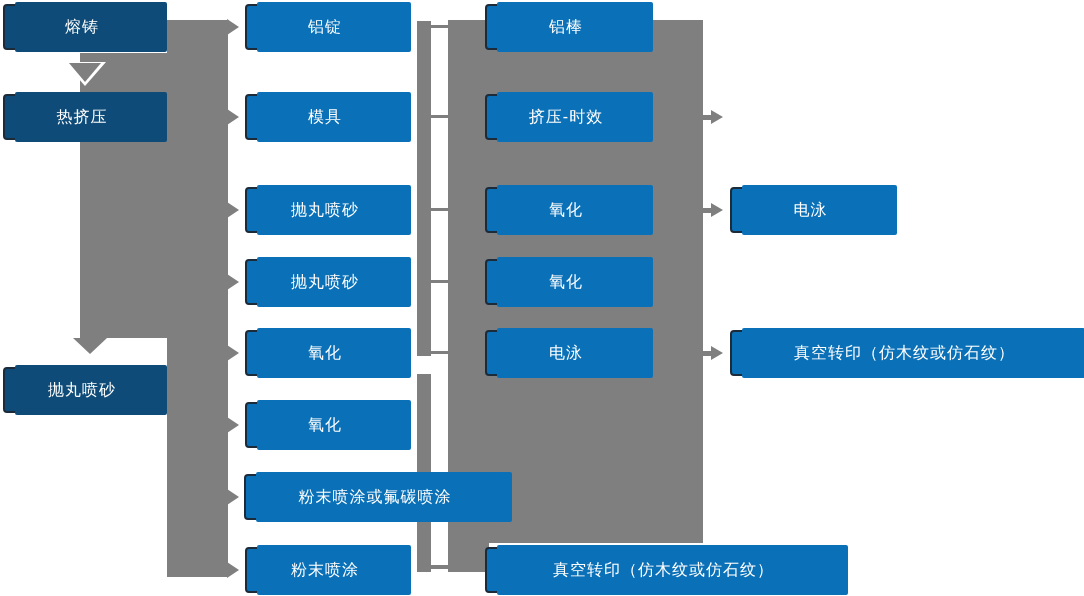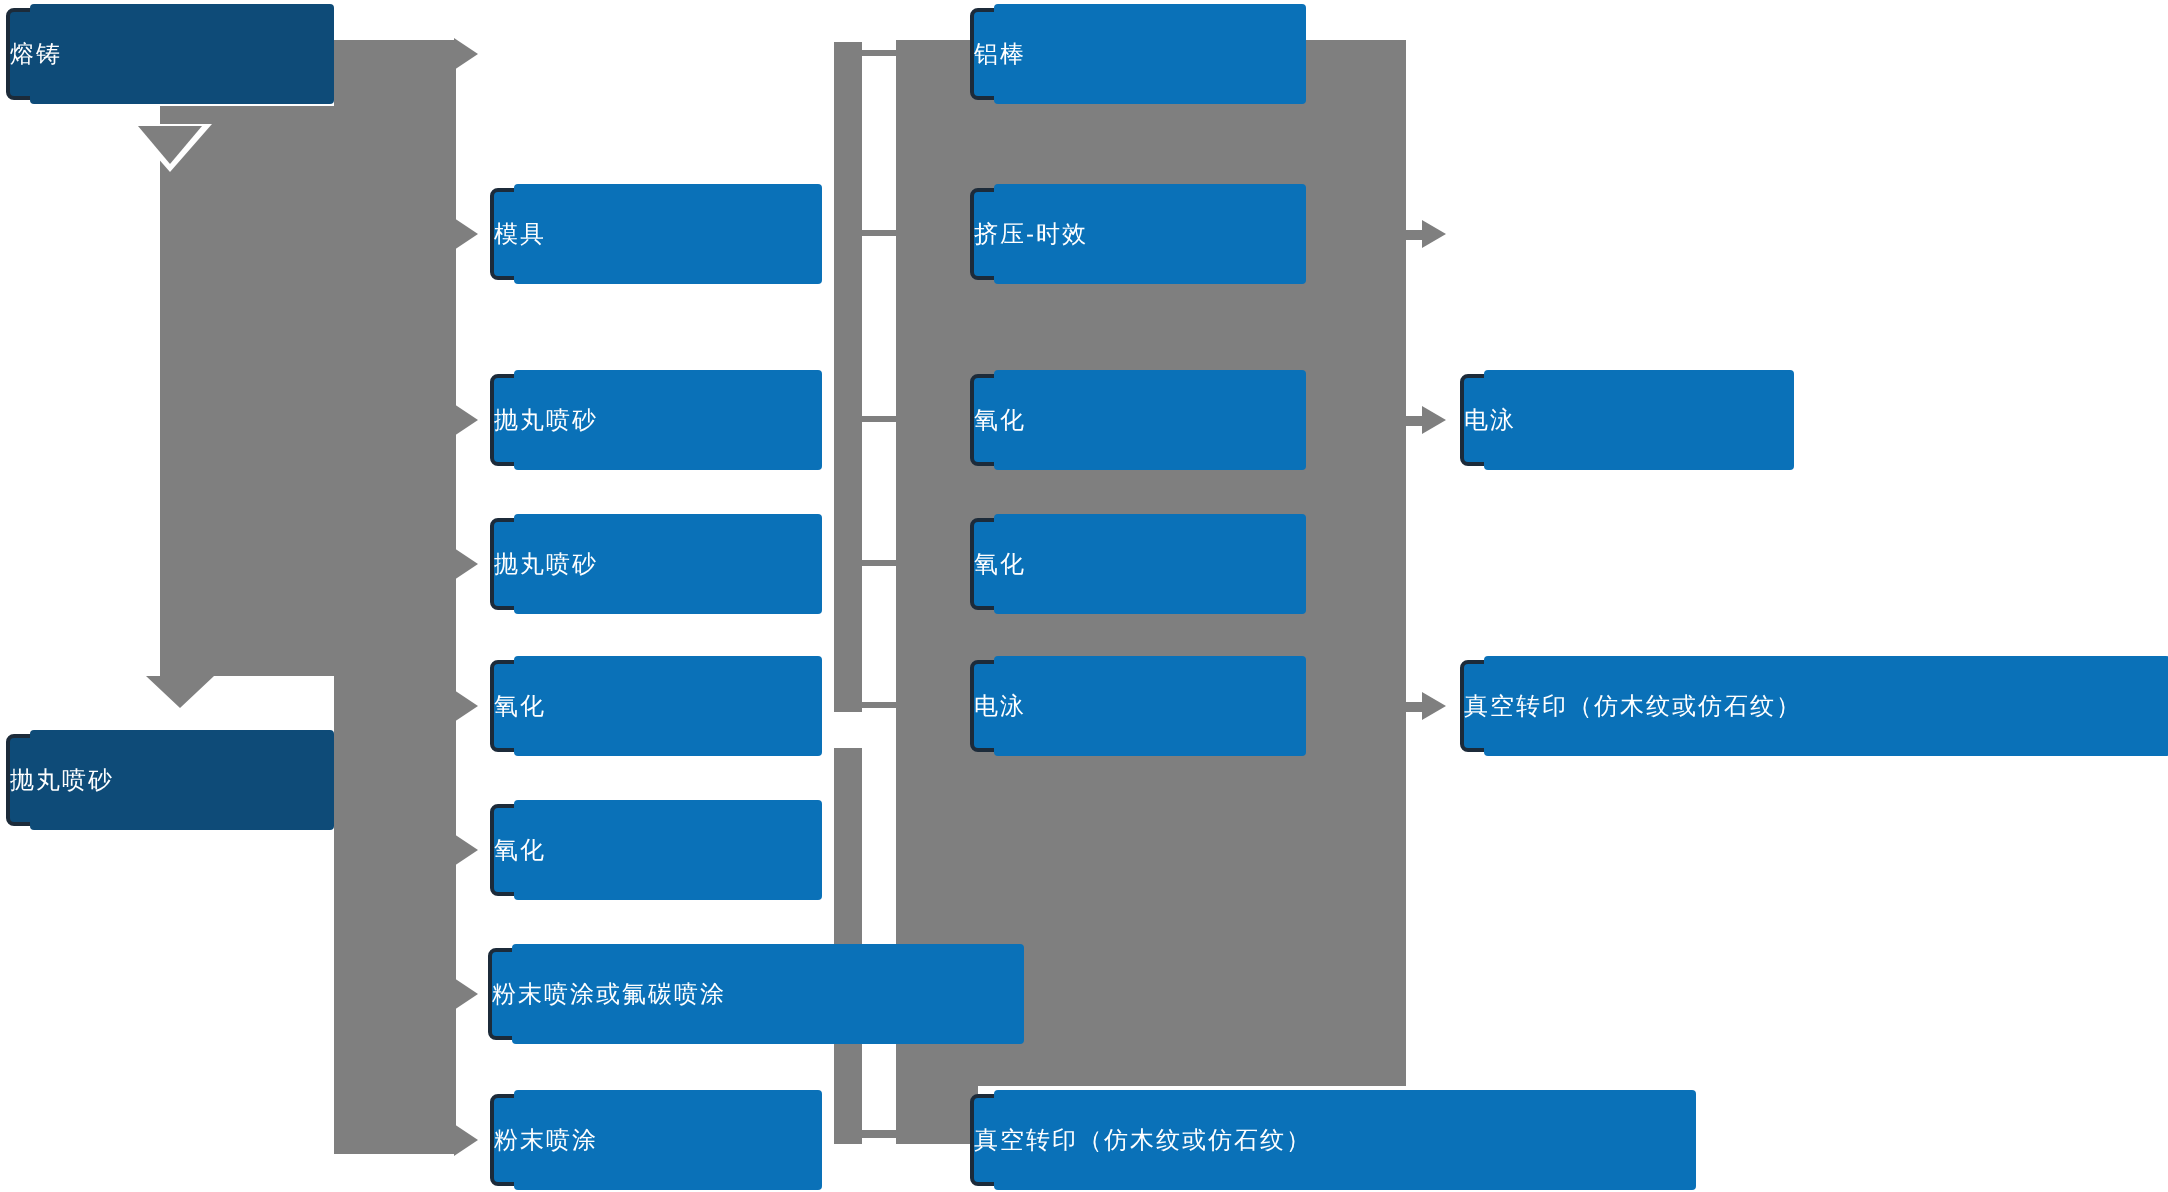--- a/index.html
+++ b/index.html
@@ -12,22 +12,22 @@
   .tri{position:absolute;width:0;height:0;background:transparent;z-index:1;}
   .tri-right{border-top:8px solid transparent;border-bottom:8px solid transparent;border-left:12px solid #7f7f7f;}
   .tri-right-sm{border-top:7px solid transparent;border-bottom:7px solid transparent;border-left:12px solid #7f7f7f;}
   .tri-down-white{border-left:21px solid transparent;border-right:21px solid transparent;border-top:24px solid #ffffff;}
   .tri-down-gray{border-left:16px solid transparent;border-right:16px solid transparent;border-top:19px solid #7f7f7f;}
   .tri-down-gray2{border-left:17px solid transparent;border-right:17px solid transparent;border-top:16px solid #7f7f7f;}
   
   .node{
     position:absolute;height:46px;box-sizing:border-box;z-index:2;
     border:2px solid #1c2b3a;border-radius:4px;
-    display:flex;align-items:center;justify-content:flex-start;
-    color:#ffffff;font-size:12px;letter-spacing:1px;white-space:nowrap;
+    display:flex;align-items:center;justify-content:center;
+    color:#ffffff;font-size:16px;letter-spacing:1px;white-space:nowrap;
   }
   .node::after{ 
     content:"";position:absolute;top:-4px;bottom:-4px;left:10px;right:-8px;
     background:inherit;border-radius:2px;z-index:-1;
   }
   .light{background:#0a71b8;}
   .dark{background:#0e4b78;}
 </style>
 </head>
 <body>
@@ -69,24 +69,30 @@
   <div class="gray" style="left:700px;top:115px;width:11px;height:5px"></div>
   <div class="tri tri-right-sm" style="left:711px;top:110px"></div>
   <div class="gray" style="left:700px;top:208px;width:11px;height:5px"></div>
   <div class="tri tri-right-sm" style="left:711px;top:203px"></div>
   <div class="gray" style="left:700px;top:351px;width:11px;height:5px"></div>
   <div class="tri tri-right-sm" style="left:711px;top:346px"></div>
 
   <div class="node dark" style="left:3px;top:4px;width:158px">
       <span>熔铸</span>
     </div>
+  <div class="node dark" style="left:3px;top:94px;width:158px">
+      <span>热挤压</span>
+    </div>
   <div class="node dark" style="left:3px;top:367px;width:158px">
       <span>抛丸喷砂</span>
     </div>
 
+  <div class="node light" style="left:245px;top:4px;width:160px">
+      <span>铝锭</span>
+    </div>
   <div class="node light" style="left:245px;top:94px;width:160px">
       <span>模具</span>
     </div>
   <div class="node light" style="left:245px;top:187px;width:160px">
       <span>抛丸喷砂</span>
     </div>
   <div class="node light" style="left:245px;top:259px;width:160px">
       <span>抛丸喷砂</span>
     </div>
   <div class="node light" style="left:245px;top:330px;width:160px">

